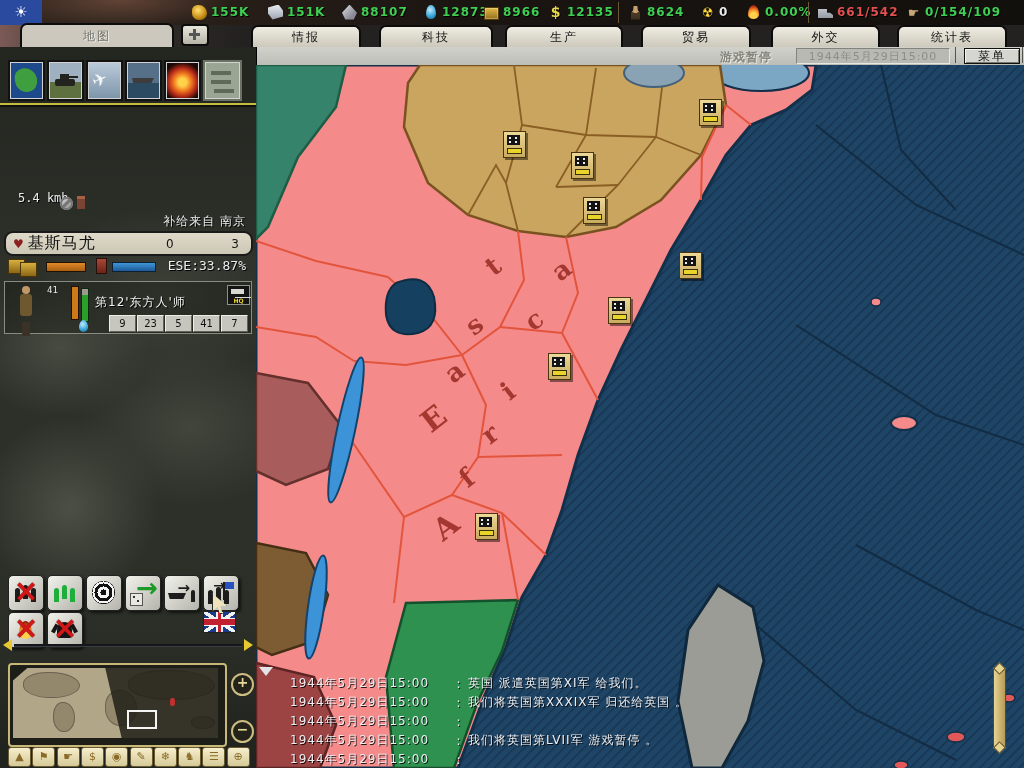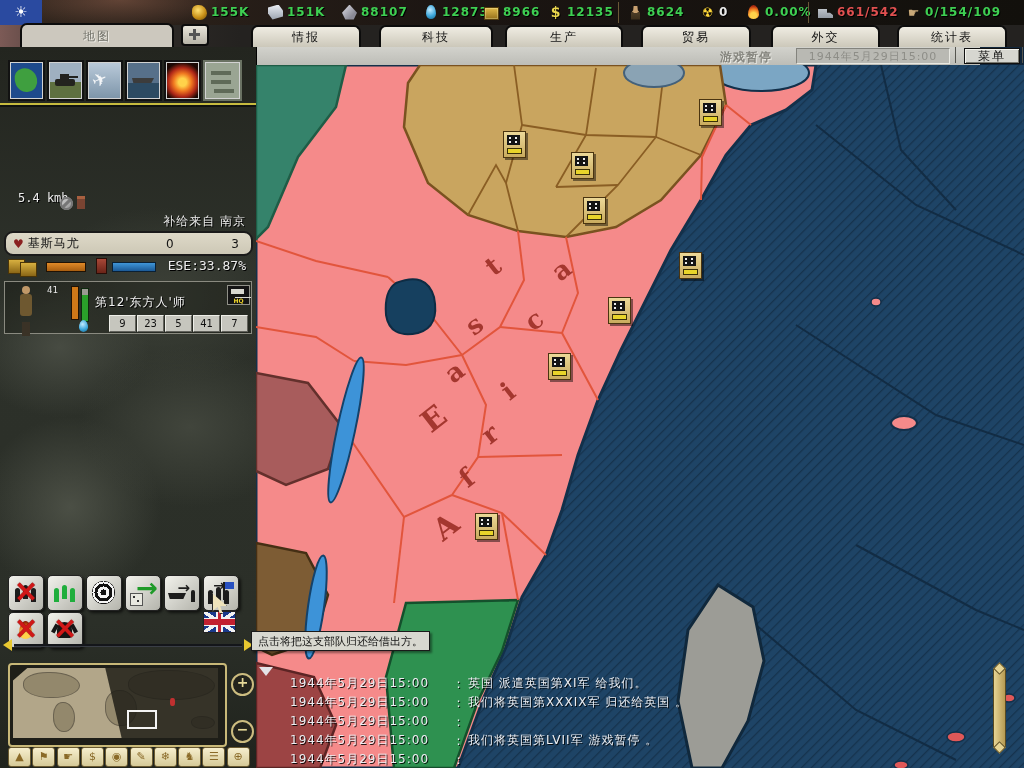--- a/index.html
+++ b/index.html
@@ -36,22 +36,22 @@
   .tab{position:absolute;bottom:0;height:20px;border:2px solid #0c0c0c;border-bottom:none;
     border-radius:7px 7px 0 0;background:linear-gradient(#efece2,#ccc8ba);
     font-size:12px;color:#141414;display:flex;align-items:center;justify-content:center;letter-spacing:2px;cursor:default;}
   .tab.active{height:22px;background:#ccc8be;color:#72726a;text-shadow:1px 1px 0 #efeee8;}
   #maptool{position:absolute;left:181px;bottom:1px;width:24px;height:18px;border:2px solid #0c0c0c;border-radius:4px;
     background:linear-gradient(#e8e5da,#b8b4a8);}
   #maptool::before,#maptool::after{content:"";position:absolute;background:#555;}
   #maptool::before{left:10px;top:3px;width:3px;height:11px;}
   #maptool::after{left:6px;top:7px;width:11px;height:3px;}
   
-  #strip{position:absolute;left:256px;top:47px;width:692px;height:18px;
-    background:linear-gradient(#d2d2cc,#bdbdb7);border-bottom:2px solid #141414;padding-left:32px;}
+  #strip{position:absolute;left:256px;top:47px;width:768px;height:18px;
+    background:linear-gradient(#d2d2cc,#bdbdb7);border-bottom:2px solid #141414;}
   #paused{position:absolute;left:464px;top:2px;font-size:12px;font-weight:bold;letter-spacing:1px;
     color:#85857e;text-shadow:1px 1px 0 #e9e9e3;}
   #datebox{position:absolute;left:540px;top:1px;width:152px;height:14px;background:#b9b9b3;
     border:1px solid;border-color:#83837d #e8e8e2 #e8e8e2 #83837d;color:#8e8e88;font-size:11px;
     display:flex;align-items:center;justify-content:center;letter-spacing:1px;}
   #menudiv{position:absolute;left:699px;top:0;width:1px;height:16px;background:#55554f;}
   #menubtn{position:absolute;left:708px;top:1px;width:54px;height:14px;background:#d6d6d0;
     border:1px solid #111;box-shadow:inset 1px 1px 0 #f4f4ee,inset -1px -1px 0 #77776f;
     font-size:12px;color:#111;display:flex;align-items:center;justify-content:center;letter-spacing:2px;}
   #menudiv2{position:absolute;left:766px;top:0;width:1px;height:16px;background:#55554f;}
@@ -97,21 +97,21 @@
     display:flex;align-items:center;padding-left:4px;}
   #speed{position:absolute;left:18px;top:144px;font-size:12px;color:#ececec;font-family:"DejaVu Sans Mono",monospace;text-shadow:1px 1px 0 #000;}
   #noicon{position:absolute;left:60px;top:150px;width:13px;height:13px;border-radius:50%;
     background:linear-gradient(135deg,#d8d8d8,#8a8a8a);box-shadow:inset 0 0 0 2px #767676;}
   #noicon::before{content:"";position:absolute;left:1px;top:5px;width:11px;height:3px;background:#767676;transform:rotate(-45deg);}
   #flagicon2{position:absolute;left:77px;top:149px;width:8px;height:13px;background:#7a4432;box-shadow:inset 0 3px 0 #a86040;}
   #supsrc{position:absolute;left:110px;top:166px;width:136px;text-align:right;font-size:12px;color:#ececec;text-shadow:1px 1px 0 #000;letter-spacing:1px;}
   #provbox{position:absolute;left:4px;top:184px;width:245px;height:21px;border:2px solid #1a1a1a;border-radius:9px;
     background:linear-gradient(#ded9c8,#cdc8b6);display:flex;align-items:center;}
   #provbox .hrt{color:#8a2020;font-size:12px;margin:0 4px 0 7px;}
-  #provbox .pn{font-size:12px;color:#141414;letter-spacing:1px;}
+  #provbox .pn{font-size:16px;color:#141414;letter-spacing:1px;}
   #provbox .p1{position:absolute;left:160px;font-size:12px;color:#141414;}
   #provbox .p2{position:absolute;right:12px;font-size:12px;color:#141414;}
   .crate{position:absolute;width:15px;height:13px;background:linear-gradient(#d8b040,#8a6616);border:1px solid #4a3408;}
   #obar{position:absolute;left:46px;top:215px;width:38px;height:8px;background:linear-gradient(#e08a28,#a85e10);border:1px solid #201204;}
   #fuelic{position:absolute;left:96px;top:211px;width:9px;height:14px;background:linear-gradient(#a84838,#6a2418);border:1px solid #2a0e08;}
   #bbar{position:absolute;left:112px;top:215px;width:42px;height:8px;background:linear-gradient(#3f96d8,#1c5a96);border:1px solid #0a2034;}
   #ese{position:absolute;left:150px;top:211px;width:96px;text-align:right;font-size:13px;color:#ececec;text-shadow:1px 1px 0 #000;font-family:"DejaVu Sans Mono",monospace;}
   
   #divrow{position:absolute;left:4px;top:234px;width:246px;height:51px;background:rgba(26,28,22,.45);
     border:1px solid #8a8a80;}
@@ -534,15 +534,14 @@
         <span class="lc">:</span>
         <span class="lx">我们将英国第LVII军 游戏暂停 。</span>
       </div>
       <div class="logrow">
         <span class="lt">1944年5月29日15:00</span>
         <span class="lc">:</span>
       </div>
     </div>
   <div id="logscroll"></div>
 
-  <div id="tooltip">点击将把这支部队归还给借出方。</div>
 
 </div>
 
 </body></html>

